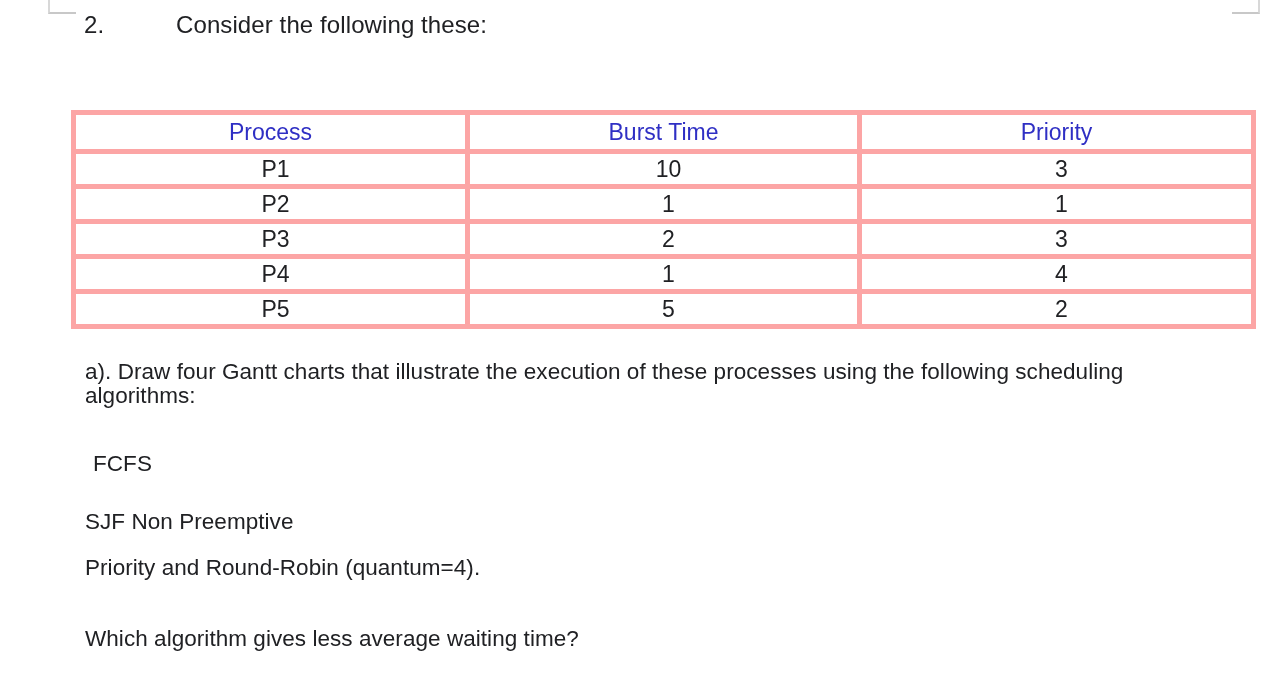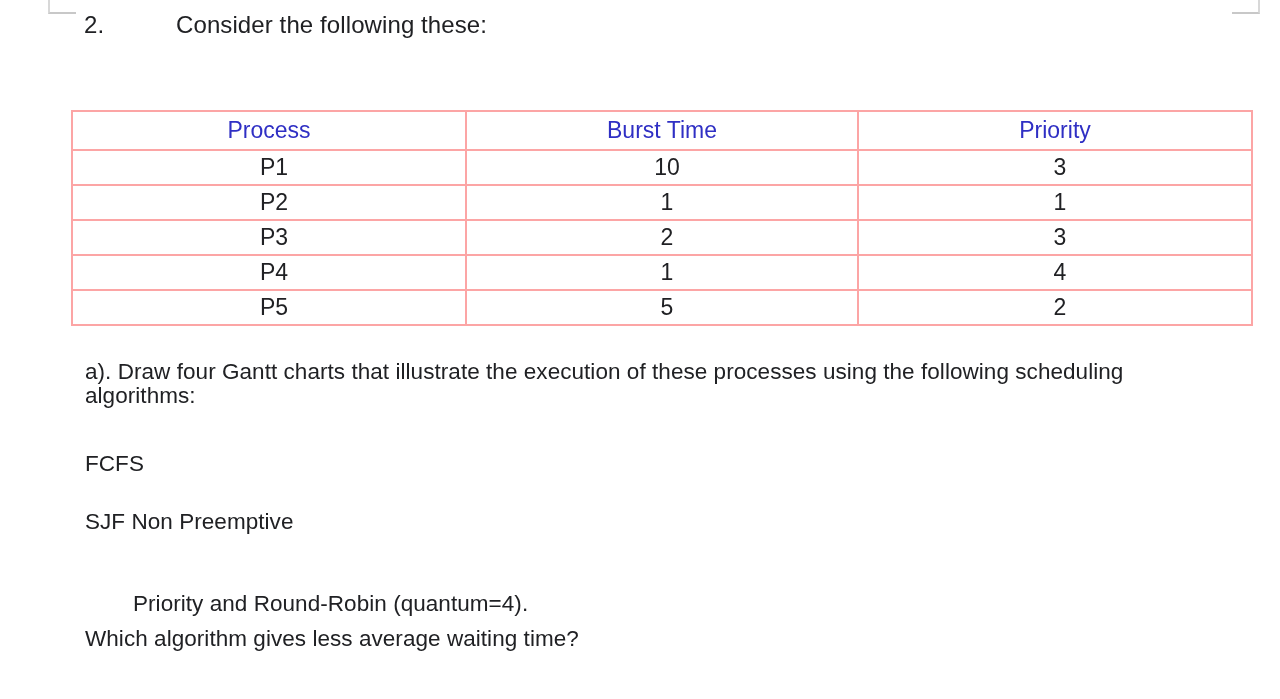--- a/index.html
+++ b/index.html
@@ -61,21 +61,21 @@
     border-collapse: collapse;
     table-layout: fixed;
     font-size: 23px;
   }
   .process-table col.c1 { width: 394px; }
   .process-table col.c2 { width: 392px; }
   .process-table col.c3 { width: 394px; }
 
   .process-table th,
   .process-table td {
-    border: 2px solid #fca5a5;
+    border: 5px solid #fca5a5;
     padding: 0;
     height: 35px;
     box-sizing: border-box;
     vertical-align: middle;
   }
   .process-table th {
     text-align: center;
     font-weight: normal;
     color: #2f2fc4;
     font-size: 23px;
@@ -93,23 +93,23 @@
   
   .body-text {
     position: absolute;
     left: 85px;
     font-size: 22.5px;
     line-height: 24px;
     color: #202124;
     letter-spacing: 0.05px;
   }
   .p-a { top: 360px; width: 1100px; }
-  .p-fcfs { top: 452px; }
+  .p-fcfs { top: 452px; margin-left: 8px; }
   .p-sjf { top: 510px; }
-  .p-prio { top: 592px; margin-left: 48px; }
+  .p-prio { top: 556px; }
   .p-which { top: 627px; }
 </style>
 </head>
 <body>
 
 <div class="corner-mark left"></div>
 <div class="corner-mark right"></div>
 
 <div class="question-line"><span class="question-number">2.</span><span>Consider the following these:</span></div>
 

